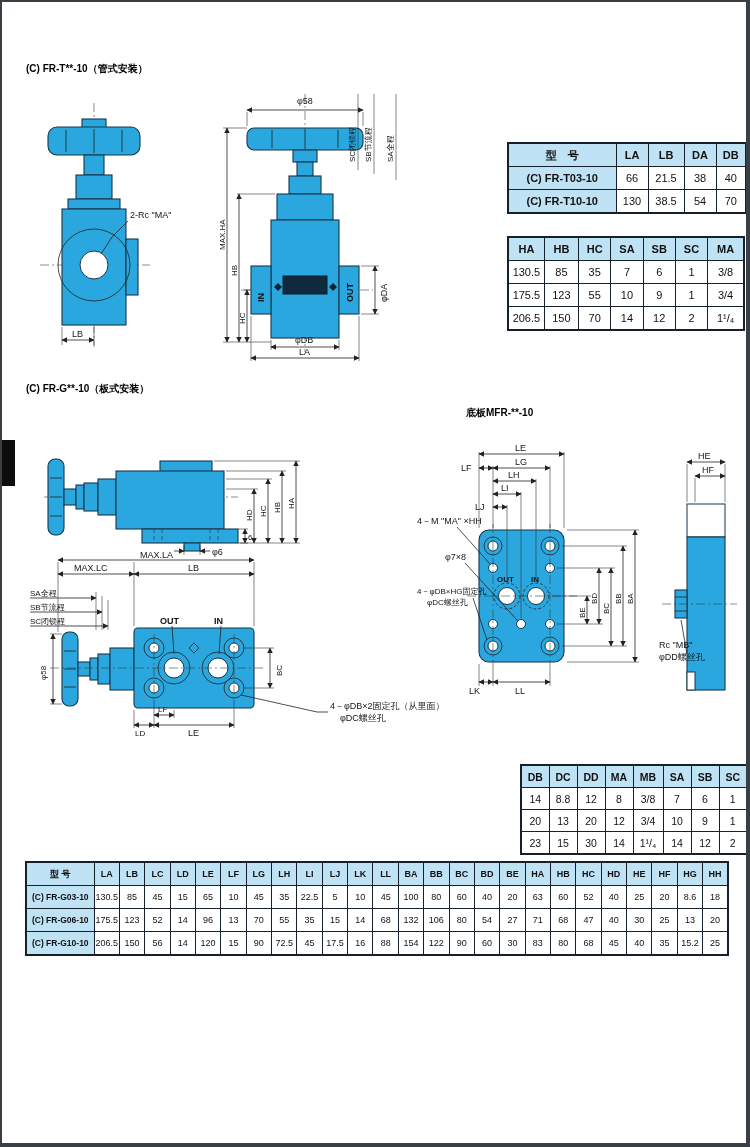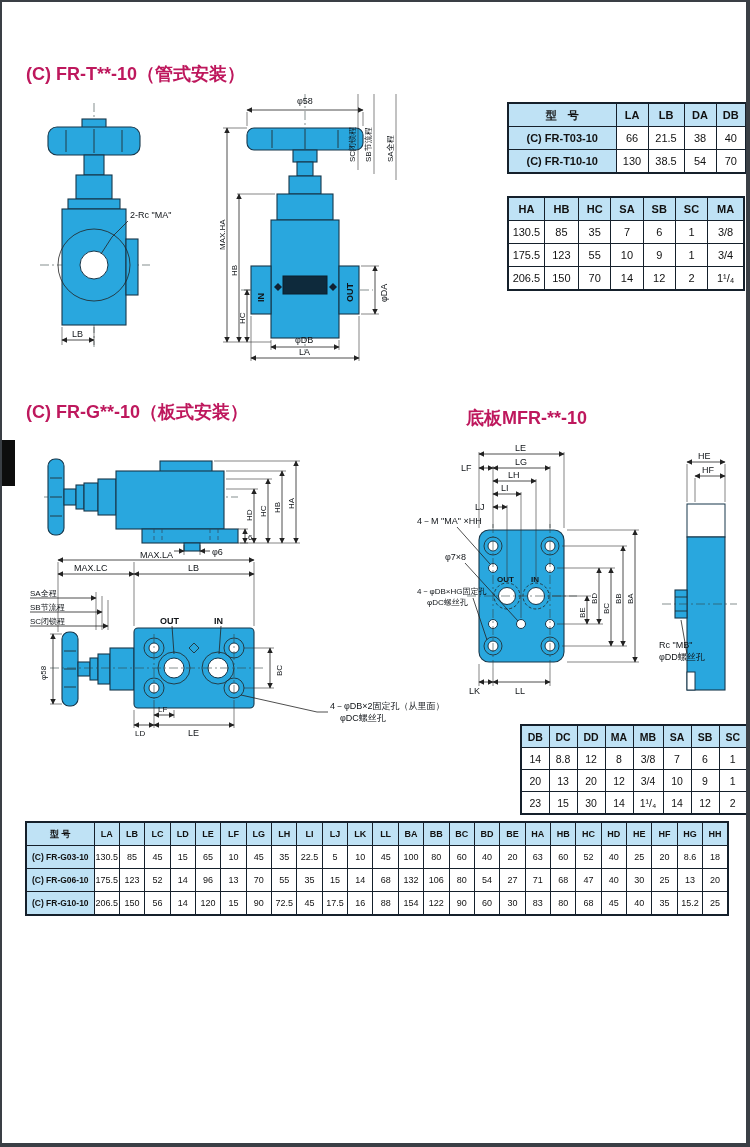--- a/index.html
+++ b/index.html
@@ -3,28 +3,28 @@
 <meta charset="utf-8">
 <style>
   html,body{margin:0;padding:0;background:#e8e8e8;}
   .page{position:relative;width:750px;height:1147px;background:#fff;
         border-style:solid;border-color:#3a3f45;border-width:2px 4px 4px 2px;
         box-sizing:border-box;overflow:hidden;
         font-family:"Liberation Sans","DejaVu Sans",sans-serif;color:#111;}
   .title-box{position:absolute;left:28px;top:22px;background:#cfe9f8;
         border:2px solid #000;box-shadow:4px 4px 0 #000;padding:3px 14px;
         font-size:18px;font-weight:bold;letter-spacing:6px;color:#000;}
-  .sec-head{position:absolute;font-size:18px;font-weight:bold;color:#be185d;}
+  .sec-head{position:absolute;font-size:10px;font-weight:bold;color:#000000;}
   #h1{left:24px;top:60px;}
-  #h2{left:24px;top:398px;}
+  #h2{left:24px;top:380px;}
   #h3{left:464px;top:404px;}
   .left-tab{position:absolute;left:0;top:438px;width:13px;height:46px;background:#0d0d0d;}
   
   table.dim{position:absolute;border-collapse:collapse;background:#fff;
-        font-size:11px;table-layout:fixed;}
+        font-size:11px;table-layout:fixed;margin-top:40px;}
   table.dim th,table.dim td{border:1px solid #15202b;text-align:center;
         padding:0 2px;overflow:hidden;white-space:nowrap;}
   table.dim th{background:#bfe2f5;font-weight:bold;}
   table.dim td.model-cell{background:#bfe2f5;font-weight:bold;}
   table.dim{border:2px solid #15202b;}
   #t1{left:505px;top:100px;width:238px;}
   #t1 th,#t1 td{height:22px;}
   #t2{left:505px;top:194px;width:238px;}
   #t2 th,#t2 td{height:22px;}
   #t3{left:518px;top:722px;width:226px;}

